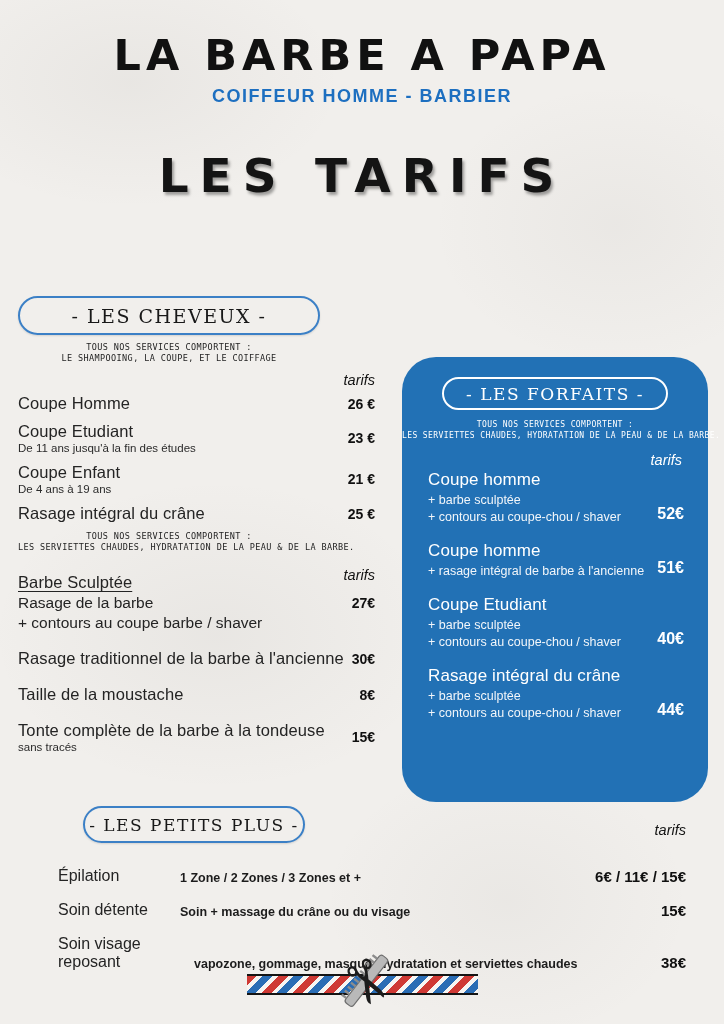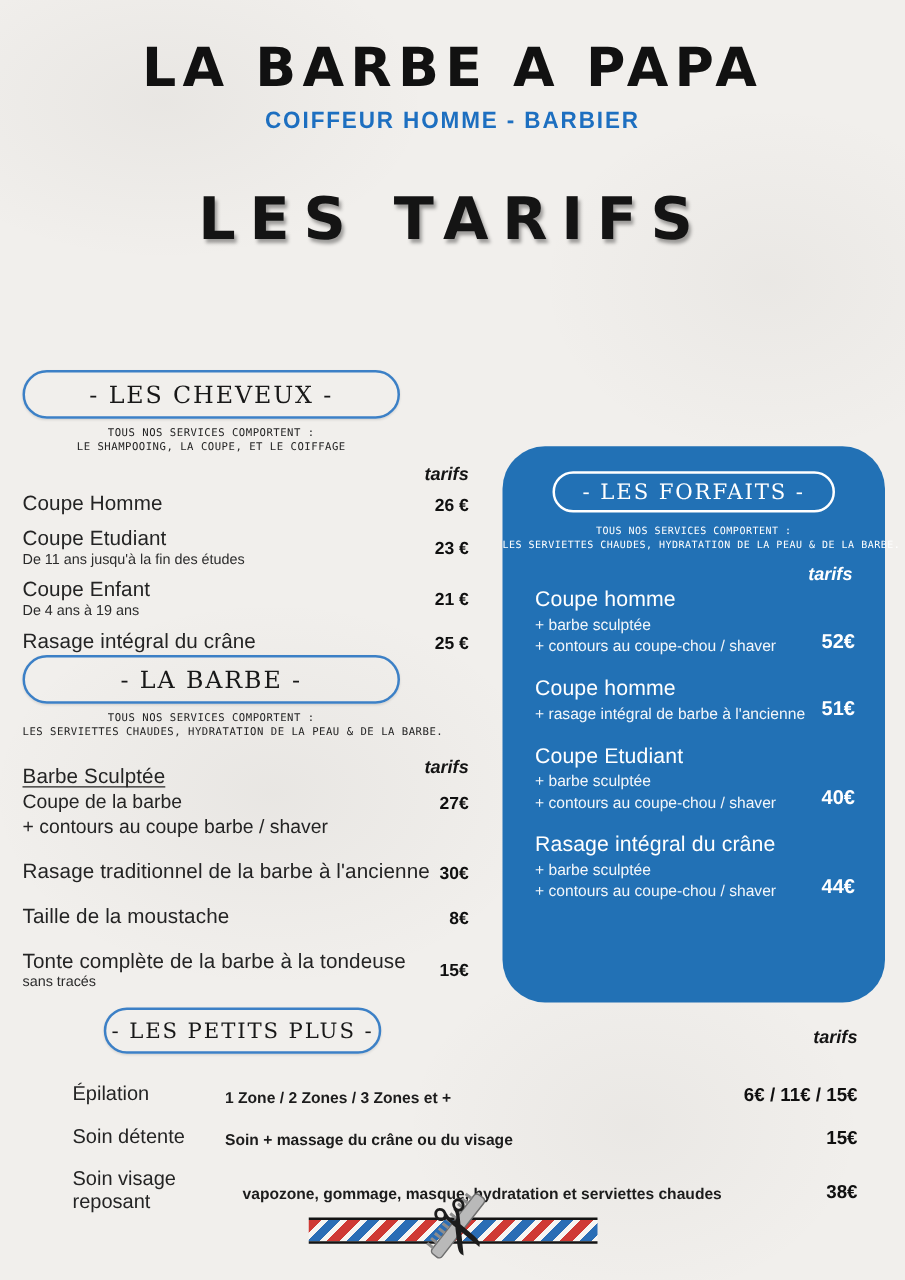--- a/index.html
+++ b/index.html
@@ -35,21 +35,21 @@
     text-align:center;padding:7px 4px 6px;background:transparent;
     font-family:"DejaVu Serif",serif;font-weight:400;font-size:19px;
     letter-spacing:1.5px;color:#181818;box-shadow:0 1px 2px rgba(0,0,0,.12);
   }
   .note{
     margin-top:7px;text-align:center;
     font-family:"DejaVu Sans Mono",monospace;font-size:8.5px;line-height:11px;
     letter-spacing:.4px;color:#232323;white-space:nowrap;
   }
   .tarifs-label{
-    text-align:right;font-style:italic;font-weight:bold;font-size:14.5px;color:#141414;
+    text-align:right;font-style:italic;font-weight:normal;font-size:14.5px;color:#141414;
   }
   
   .sec{position:absolute;left:18px;width:357px;}
   #sec-cheveux{top:296px;}
   #sec-barbe{top:524px;}
   #sec-cheveux .pill,#sec-barbe .pill{width:302px;}
   #sec-cheveux .note,#sec-barbe .note{width:302px;}
   #sec-cheveux .tarifs-label{margin-top:8px;}
   #sec-barbe .tarifs-label{margin-top:14px;margin-bottom:-16px;}
   .rows{margin-top:6px;}
@@ -74,21 +74,21 @@
   .panel-rows{padding:2px 24px 0 26px;}
   .panel-rows .row{align-items:flex-end;margin-bottom:17px;}
   .panel-rows .item-name{color:#fff;font-size:17px;}
   .panel-rows .item-lines div{color:#f2f6fa;font-size:12.5px;margin-top:3px;}
   .panel-rows .item-price{color:#fff;font-size:16px;margin-bottom:1px;}
   
   #sec-petits{position:absolute;left:42px;top:806px;width:644px;}
   #sec-petits .pill{width:222px;font-size:17px;margin-left:41px;}
   #sec-petits .tarifs-label{position:absolute;top:16px;right:0;}
   #sec-petits .rows{margin-top:24px;}
-  #sec-petits .row{align-items:center;margin-bottom:16px;}
+  #sec-petits .row{align-items:flex-end;margin-bottom:16px;}
   .pp-name{width:138px;flex:none;font-size:16px;color:#242424;padding-left:16px;box-sizing:border-box;}
   .pp-name-wide{width:152px;}
   .pp-detail{flex:1;font-weight:bold;font-size:12.5px;color:#1c1c1c;padding-top:3px;}
   .pp-price{font-weight:bold;font-size:15px;color:#101010;white-space:nowrap;padding-top:1px;}
   
   .stripe{
     position:absolute;left:247px;top:974px;width:231px;height:17px;
     border-top:2px solid #141414;border-bottom:2px solid #141414;
     background:repeating-linear-gradient(135deg,
       #cf3934 0 7px,#f7f5f2 7px 11px,#2a6db5 11px 18px,#f7f5f2 18px 22px);
@@ -142,33 +142,32 @@
           <div>
             <div class="item-name">Rasage intégral du crâne</div>
 
           </div>
           <div class="item-price">25 €</div>
         </div>
       </div>
   </div>
 
   <div class="sec" id="sec-barbe">
-    <div class="pill">- LA BARBE -</div>
     <div class="note">
       <div>TOUS NOS SERVICES COMPORTENT :</div>
       <div>LES SERVIETTES CHAUDES, HYDRATATION DE LA PEAU &amp; DE LA BARBE.</div>
     </div>
     <div class="tarifs-label">tarifs</div>
     <div class="rows">
 
         <div class="row">
           <div>
             <div class="item-name u">Barbe Sculptée</div>
             <div class="item-lines">
-              <div>Coupe de la barbe</div>
+              <div>Rasage de la barbe</div>
               <div>+ contours au coupe barbe / shaver</div>
             </div>
 
           </div>
           <div class="item-price">27€</div>
         </div>
 
         <div class="row">
           <div>
             <div class="item-name">Rasage traditionnel de la barbe à l'ancienne</div>

